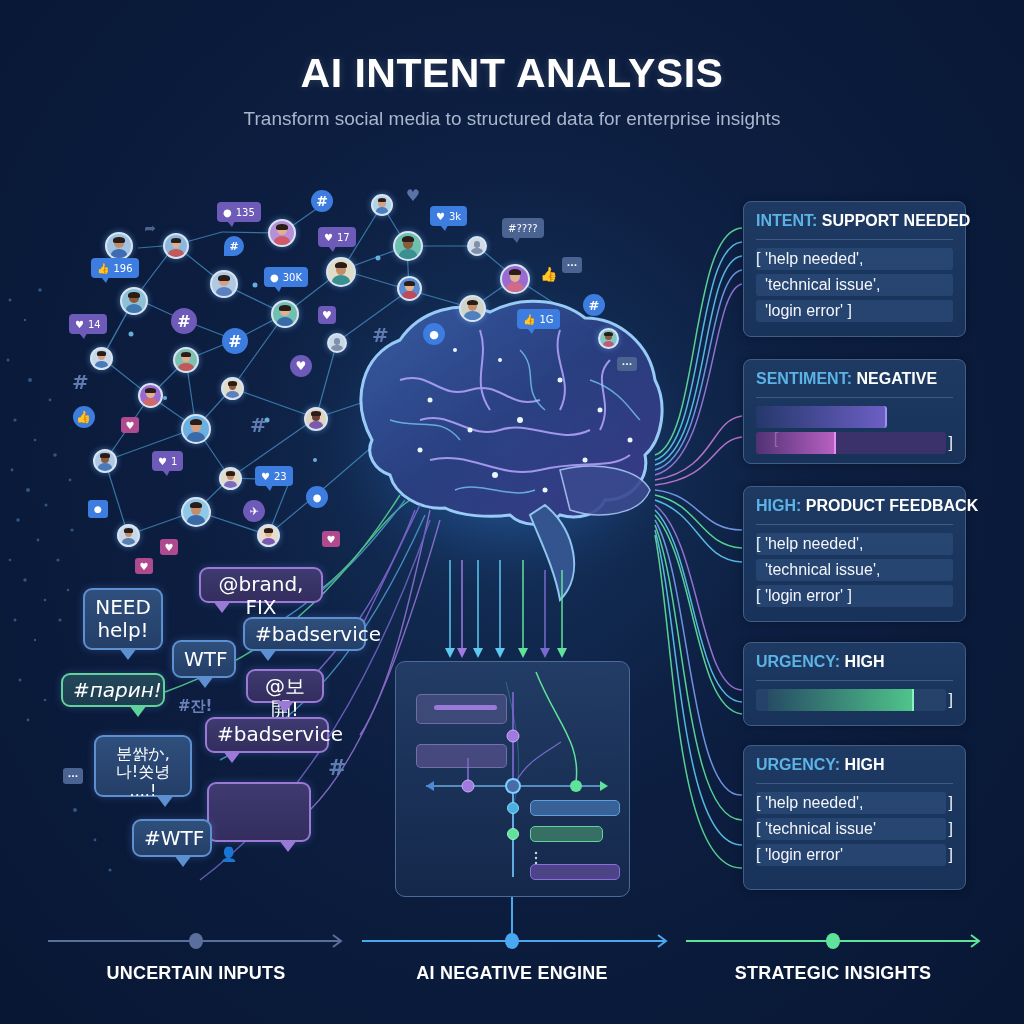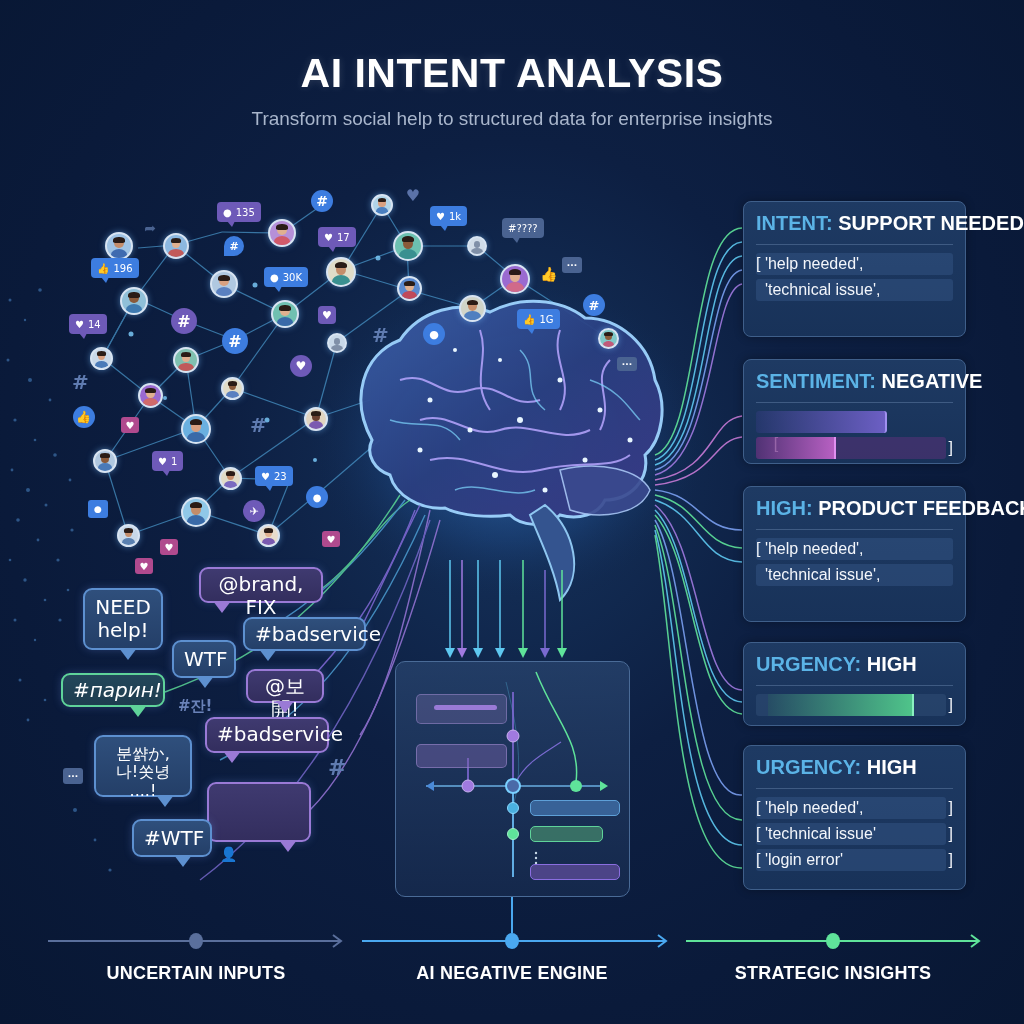--- a/index.html
+++ b/index.html
@@ -78,21 +78,21 @@
   .eng-bar { position: absolute; border-radius: 5px; }
 
   
   .card {
     position: absolute; left: 743px; width: 223px;
     border-radius: 8px; border: 1.5px solid #3f5f8a;
     background: linear-gradient(180deg, #1e3a63 0%, #183259 100%);
     box-shadow: 0 0 10px rgba(0,0,0,0.3);
     padding: 10px 12px 0 12px;
   }
-  .card-title { font-size: 20px; font-weight: bold; white-space: nowrap; }
+  .card-title { font-size: 16px; font-weight: bold; white-space: nowrap; }
   .card-title .k { color: #5bb3e6; }
   .card-title .v { color: #fff; }
   .card-divider { height: 1px; background: #3f5b83; margin: 9px 0 8px 0; }
   .card-row {
     position: relative; height: 22px; margin-bottom: 4px;
     font-size: 16px; color: #f3f6fb; line-height: 22px; white-space: pre;
   }
   .card-row .bg {
     position: absolute; left: 0; top: 0; height: 22px; border-radius: 3px;
     background: rgba(56,88,138,0.45);
@@ -103,21 +103,21 @@
   
   .flow-label {
     position: absolute; top: 963px; font-size: 18px; font-weight: bold;
     color: #fff; text-align: center; letter-spacing: 0.2px;
   }
 </style>
 </head>
 <body>
 
 <div class="title">AI INTENT ANALYSIS</div>
-<div class="subtitle">Transform social help to structured data for enterprise insights</div>
+<div class="subtitle">Transform social media to structured data for enterprise insights</div>
 
 <svg class="layer" viewBox="0 0 1024 1024">
   <defs>
     <radialGradient id="brainGlow" cx="50%" cy="50%" r="50%">
       <stop offset="0%" stop-color="#5aa8ff" stop-opacity="0.55"></stop>
       <stop offset="60%" stop-color="#2d6fc8" stop-opacity="0.18"></stop>
       <stop offset="100%" stop-color="#0a1a3a" stop-opacity="0"></stop>
     </radialGradient>
     <linearGradient id="brainFill" x1="0" y1="0" x2="1" y2="1">
       <stop offset="0%" stop-color="#3a5fa8"></stop>
@@ -488,21 +488,21 @@
 <div class="badge blue" style="left:91px;top:258px">
     <span>👍</span>
     <span>196</span>
   </div>
 <div class="badge blue" style="left:264px;top:267px">
     <span>●</span>
     <span>30K</span>
   </div>
 <div class="badge blue" style="left:430px;top:206px">
     <span>♥</span>
-    <span>1k</span>
+    <span>3k</span>
   </div>
 <div class="badge slate" style="left:502px;top:218px">#????</div>
 <div class="badge purple" style="left:69px;top:314px">
     <span>♥</span>
     <span>14</span>
   </div>
 <div class="badge blue" style="left:517px;top:309px">
     <span>👍</span>
     <span>1G</span>
   </div>
@@ -582,20 +582,21 @@
   <div class="eng-bar" style="left:134px;top:138px;width:90px;height:16px;background:rgba(70,120,180,0.7);border:1px solid #5ea0d8"></div>
   <div class="eng-bar" style="left:134px;top:164px;width:73px;height:16px;background:rgba(70,140,110,0.7);border:1px solid #5fd39a"></div>
   <div class="eng-bar" style="left:134px;top:202px;width:90px;height:16px;background:rgba(100,80,160,0.7);border:1px solid #8a6ee0"></div>
 </div>
 
 <div class="card" style="top:201px;height:136px">
   <div class="card-title"><span class="k">INTENT:</span> <span class="v">SUPPORT NEEDED</span></div>
   <div class="card-divider"></div>
   <div class="card-row"><div class="bg" style="width:197px"></div><span class="txt">[ 'help needed',</span></div>
   <div class="card-row"><div class="bg" style="width:197px"></div><span class="txt">  'technical issue',</span></div>
+  <div class="card-row"><div class="bg" style="width:197px"></div><span class="txt">  'login error' ]</span></div>
 </div>
 
 <div class="card" style="top:359px;height:105px">
   <div class="card-title"><span class="k">SENTIMENT:</span> <span class="v">NEGATIVE</span></div>
   <div class="card-divider"></div>
   <div class="card-row">
     <span class="txt">[</span>
     <div style="position:absolute;left:0;top:0;width:131px;height:22px;border-radius:3px;background:linear-gradient(90deg,rgba(60,60,140,0.3),#6c5fc4);border-right:2px solid #a090f0"></div>
   </div>
   <div class="card-row">
@@ -603,20 +604,21 @@
     <div style="position:absolute;left:0;top:0;width:80px;height:22px;border-radius:3px 0 0 3px;background:linear-gradient(90deg,rgba(110,50,130,0.4),#b760c2);border-right:2px solid #e090f0"></div>
     <span class="endbr">]</span>
   </div>
 </div>
 
 <div class="card" style="top:486px;height:136px">
   <div class="card-title"><span class="k">HIGH:</span> <span class="v">PRODUCT FEEDBACK</span></div>
   <div class="card-divider"></div>
   <div class="card-row"><div class="bg" style="width:197px"></div><span class="txt">[ 'help needed',</span></div>
   <div class="card-row"><div class="bg" style="width:197px"></div><span class="txt">  'technical issue',</span></div>
+  <div class="card-row"><div class="bg" style="width:197px"></div><span class="txt">[ 'login error' ]</span></div>
 </div>
 
 <div class="card" style="top:642px;height:84px">
   <div class="card-title"><span class="k">URGENCY:</span> <span class="v">HIGH</span></div>
   <div class="card-divider"></div>
   <div class="card-row">
     <div style="position:absolute;left:0;top:0;width:190px;height:22px;border-radius:3px;background:rgba(50,80,120,0.5)"></div>
     <div style="position:absolute;left:12px;top:0;width:146px;height:22px;background:linear-gradient(90deg,rgba(40,100,90,0.3),#4fc48a);border-right:2px solid #8af0c0"></div>
     <span class="txt">[</span>
     <span class="endbr">]</span>

